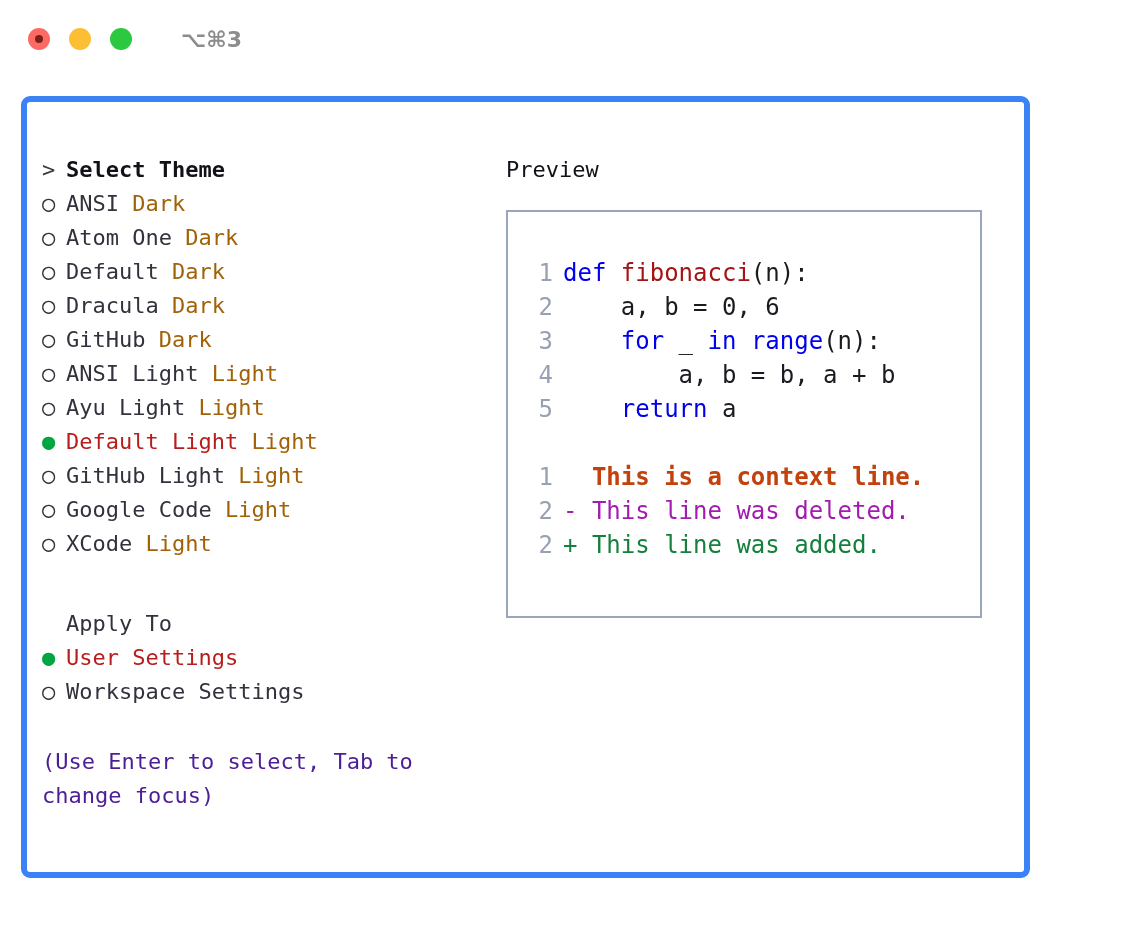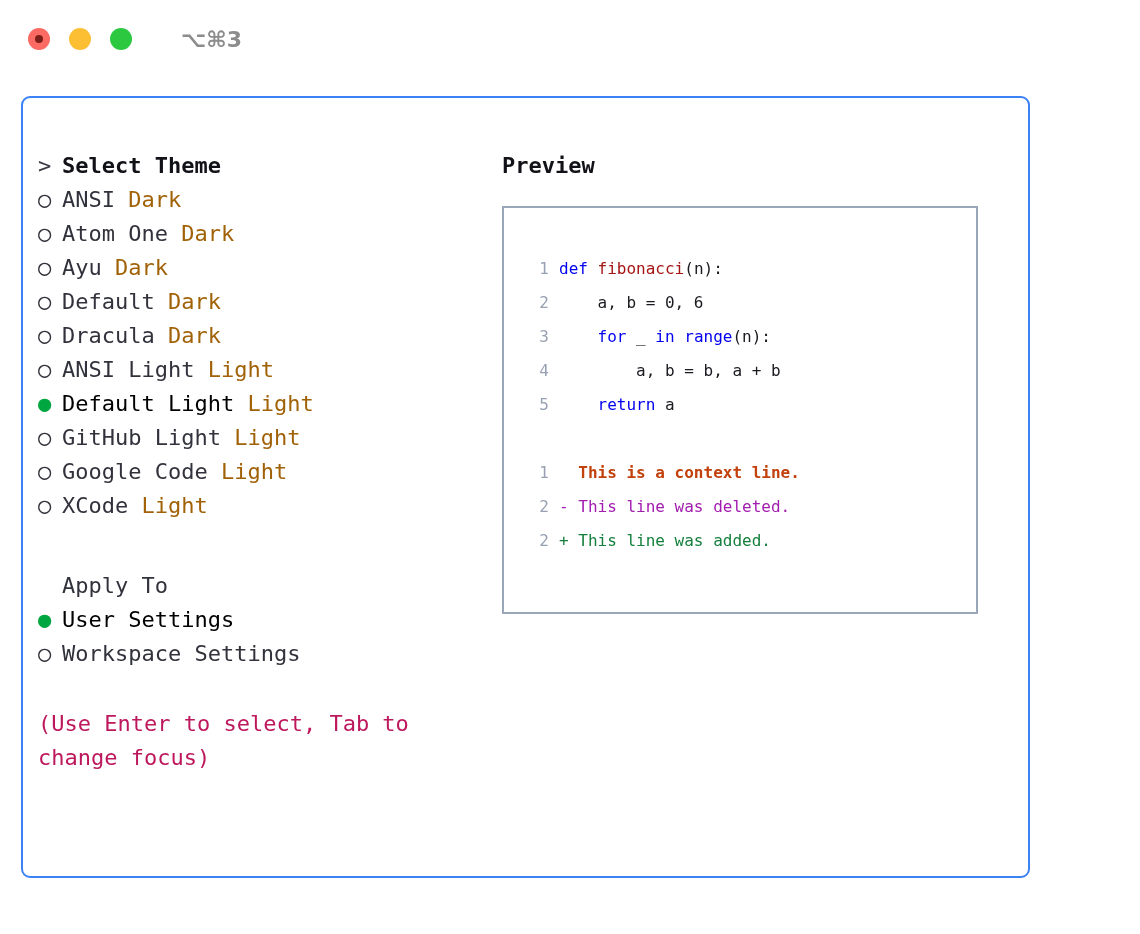--- a/index.html
+++ b/index.html
@@ -68,21 +68,21 @@
     font-family: "DejaVu Sans", "Liberation Sans", sans-serif;
   }
 
   
   #card {
     position: absolute;
     left: 21px;
     top: 96px;
     width: 1009px;
     height: 782px;
-    border: 2px solid #3b82f6;
+    border: 6px solid #3b82f6;
     border-radius: 9px;
     box-sizing: border-box;
     background: #ffffff;
   }
 
   
   #left-col {
     position: absolute;
     left: 15px;
     top: 51px;
@@ -104,58 +104,58 @@
   .marker.hollow { color: #32323c; }
   .marker.filled { color: #00a63f; }
   .marker.blank  { color: transparent; }
 
   .row-title {
     font-weight: bold;
     color: #111118;
     font-size: 22px;
   }
   .row-label  { color: #32323c; text-align: center; }
-  .row-label.selected { color: #000000; }
+  .row-label.selected { color: #b91c1c; }
   .row-variant { color: #a16207; }
 
   #apply-group { margin-top: 46px; }
 
   #hint {
     margin-top: 36px;
     font-size: 22px;
     line-height: 34px;
-    color: #be185d;
+    color: #4c1d95;
     width: 410px;
   }
 
   
   #right-col {
     position: absolute;
     left: 479px;
     top: 51px;
     width: 490px;
   }
   #preview-title {
     font-size: 22px;
-    font-weight: bold;
+    font-weight: normal;
     color: #111118;
     line-height: 34px;
   }
   #preview-box {
     margin-top: 23px;
     width: 476px;
     height: 408px;
     border: 2px solid #9aa6ba;
     box-sizing: border-box;
     background: #ffffff;
     padding: 44px 0 0 17px;
   }
 
   .code-line {
-    font-size: 16px;
+    font-size: 24px;
     line-height: 34px;
     white-space: pre;
     color: #1a1a20;
   }
   .lineno {
     display: inline-block;
     width: 28px;
     text-align: right;
     color: #98a1b3;
     margin-right: 10px;
@@ -187,24 +187,25 @@
 
     <div id="left-col">
 
       <div class="list-row">
         <span class="marker">&gt;</span><span class="row-title">Select Theme</span>
       </div>
 
       <div id="theme-list">
           <div class="list-row"><span class="marker hollow">○</span><span class="row-label">ANSI</span><span class="row-variant"> Dark</span></div>
           <div class="list-row"><span class="marker hollow">○</span><span class="row-label">Atom One</span><span class="row-variant"> Dark</span></div>
-          <div class="list-row"><span class="marker hollow">○</span><span class="row-label">Ayu</span><span class="row-variant"> Dark</span></div>
           <div class="list-row"><span class="marker hollow">○</span><span class="row-label">Default</span><span class="row-variant"> Dark</span></div>
           <div class="list-row"><span class="marker hollow">○</span><span class="row-label">Dracula</span><span class="row-variant"> Dark</span></div>
+          <div class="list-row"><span class="marker hollow">○</span><span class="row-label">GitHub</span><span class="row-variant"> Dark</span></div>
           <div class="list-row"><span class="marker hollow">○</span><span class="row-label">ANSI Light</span><span class="row-variant"> Light</span></div>
+          <div class="list-row"><span class="marker hollow">○</span><span class="row-label">Ayu Light</span><span class="row-variant"> Light</span></div>
           <div class="list-row"><span class="marker filled">●</span><span class="row-label selected">Default Light</span><span class="row-variant"> Light</span></div>
           <div class="list-row"><span class="marker hollow">○</span><span class="row-label">GitHub Light</span><span class="row-variant"> Light</span></div>
           <div class="list-row"><span class="marker hollow">○</span><span class="row-label">Google Code</span><span class="row-variant"> Light</span></div>
           <div class="list-row"><span class="marker hollow">○</span><span class="row-label">XCode</span><span class="row-variant"> Light</span></div>
         </div>
 
       <div id="apply-group">
         <div class="list-row">
           <span class="marker blank"> </span><span class="row-label">Apply To</span>
         </div>

